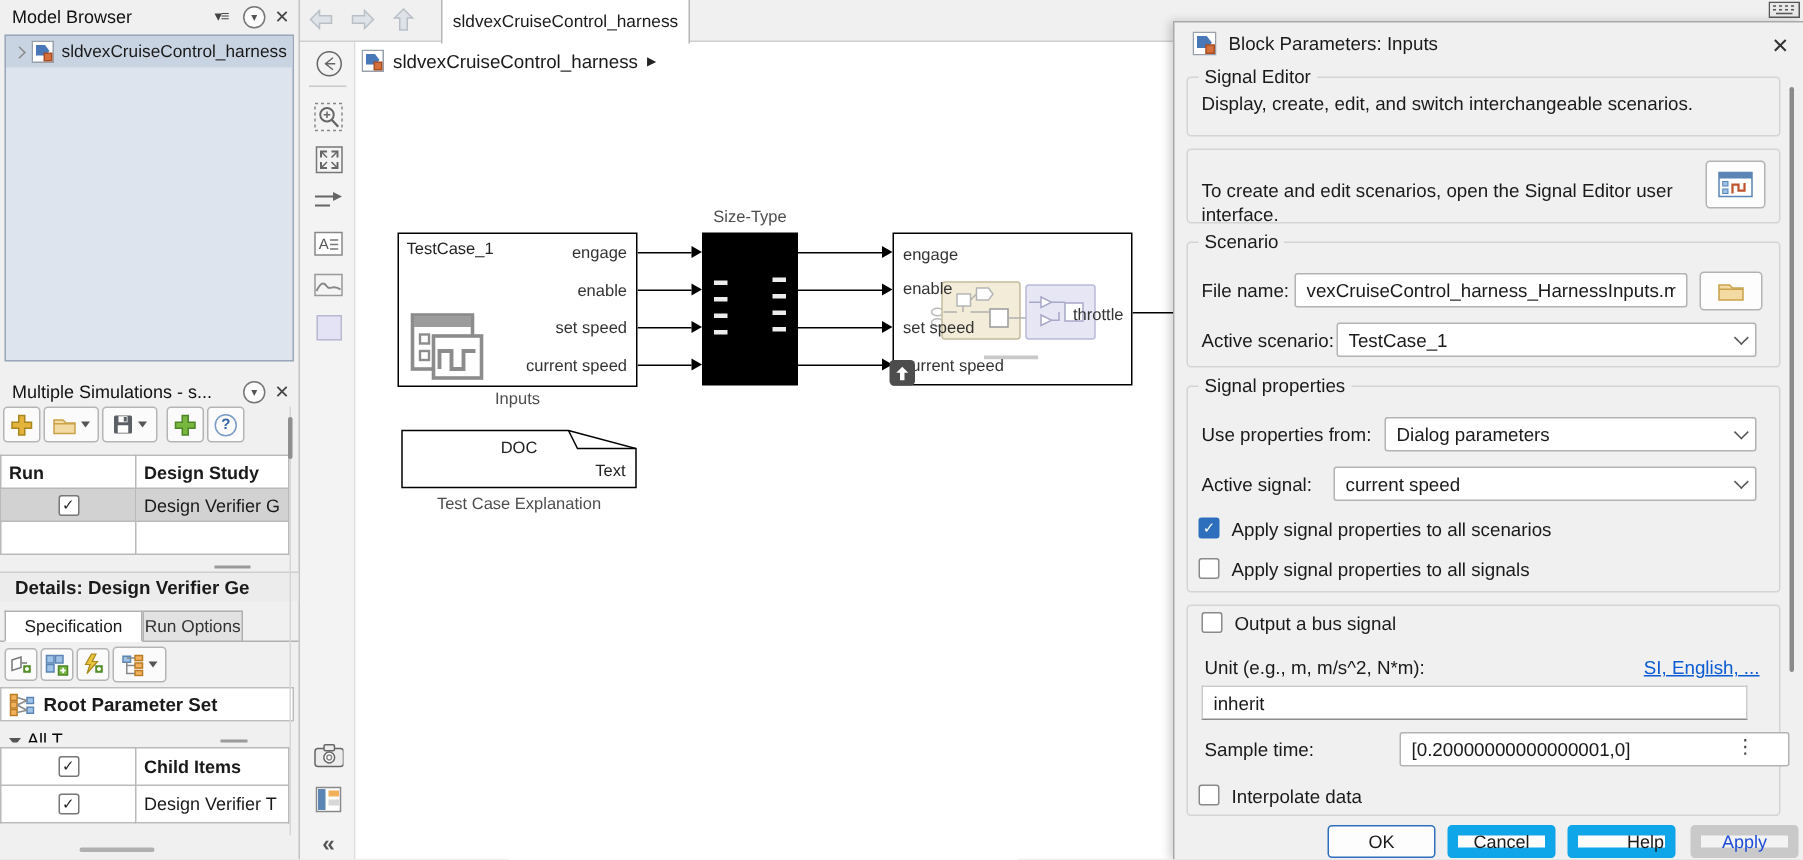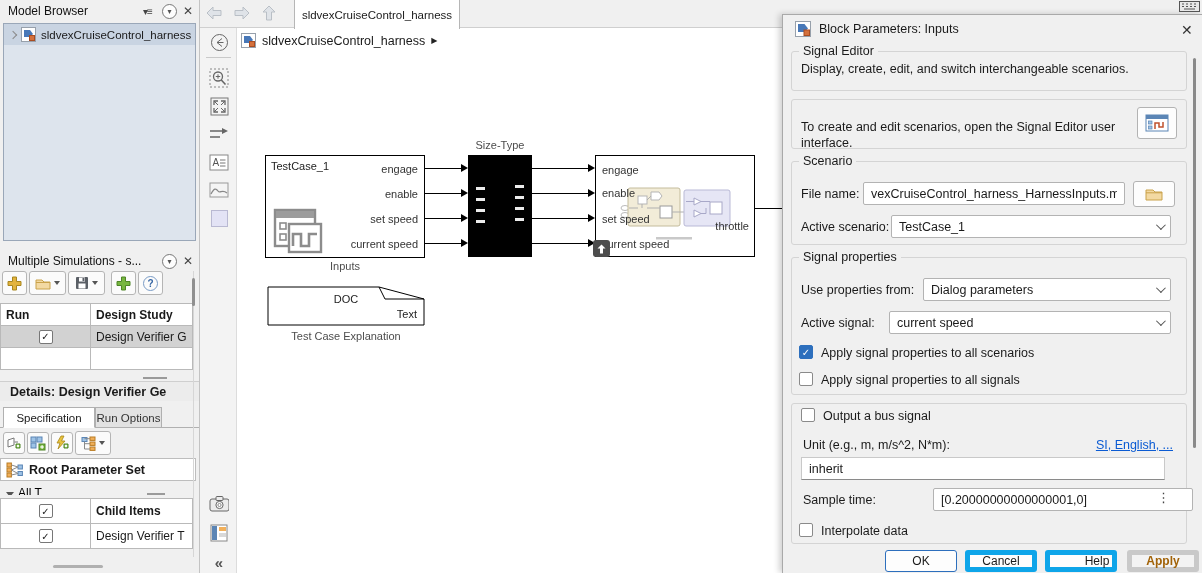--- a/index.html
+++ b/index.html
@@ -52,23 +52,23 @@
   .dash { position:absolute; width:9px; height:3px; background:#ececec; }
 
   
   #dialog { position:absolute; left:782px; top:14px; width:420px; height:559px; background:#f0f0f0; border-left:1px solid #a9a9a9; border-top:1px solid #a9a9a9; box-shadow:-3px 0 6px rgba(0,0,0,.18); font-size:12.5px; }
   .grp { position:absolute; border:1px solid #d4d4d4; border-radius:3px; }
   .leg { position:absolute; background:#f0f0f0; padding:0 4px; font-size:12.5px; color:#1a1a1a; }
   .fld { position:absolute; background:#fff; border:1px solid #b3b3b3; border-radius:2px; display:flex; align-items:center; padding:0 7px; font-size:12.5px; }
   .ddc { margin-left:auto; width:7px; height:7px; border-right:1.4px solid #555; border-bottom:1.4px solid #555; transform:rotate(45deg) translateY(-2px); }
   .dbtn { position:absolute; background:#fdfdfd; border:1px solid #b3b3b3; border-radius:3px; display:flex; align-items:center; justify-content:center; }
   .link { color:#0b5bd3; text-decoration:underline; }
-  .btn { position:absolute; width:72px; height:22px; background:#fdfdfd; border:5px solid #0ea5e9; border-radius:3px; display:flex; align-items:center; justify-content:center; font-size:12px; }
+  .btn { position:absolute; width:72px; height:22px; background:#fdfdfd; border:7px solid #0ea5e9; border-radius:3px; display:flex; align-items:center; justify-content:center; font-size:12px; }
   .btn.default { border:1px solid #2d6fbd; }
-  .btn.disabled { color:#a16207; background:#f3f3f3; border-color:#c9c9c9;font-weight:bold; }
+  .btn.disabled { color:#1d4ed8; background:#f3f3f3; border-color:#c9c9c9; }
 </style>
 </head>
 <body>
 
 <div id="root">
 
   <div id="left-col">
 
     <div class="panel-title">
       <span>Model Browser</span>
@@ -386,21 +386,21 @@
       <path d="M74 14 L81 17.5 L74 21 Z" fill="#fff" stroke="#a8a8c8"></path>
       <path d="M74 26 L81 29.5 L74 33 Z" fill="#fff" stroke="#a8a8c8"></path>
       <rect x="90" y="18" width="12" height="12" fill="#fff" stroke="#a8a8c8"></rect>
       <path d="M66 17.5 H74 M81 17.5 H90 M81 29.5 H86 V24" fill="none" stroke="#a8a8c8"></path>
       <rect x="36" y="53" width="36" height="2.5" fill="#c9c9c9"></rect>
     </svg>
     <div class="port-l" style="left:6px;top:8px;">engage</div>
     <div class="port-l" style="left:6px;top:31px;">enable</div>
     <div class="port-l" style="left:6px;top:57px;">set speed</div>
     <div class="port-l" style="left:6px;top:82px;">current speed</div>
-    <div class="port-l" style="right:5px;top:48px;margin-top:16px;">throttle</div>
+    <div class="port-l" style="right:5px;top:48px;">throttle</div>
   </div>
   <div class="abs" style="left:593px;top:240px;width:17px;height:17px;background:#4d4d4d;border-radius:3px;z-index:3;display:flex;align-items:center;justify-content:center;">
     <svg width="9" height="10">
         <path d="M4.5 0.5 L8.5 4.5 H6 V9.5 H3 V4.5 H0.5 Z" fill="#fff"></path>
       </svg>
   </div>
 
   <div class="wire" style="left:755px;top:208px;width:27px;"></div>
 
   <div class="abs" style="left:267px;top:286px;width:158px;height:40px;z-index:2;">

